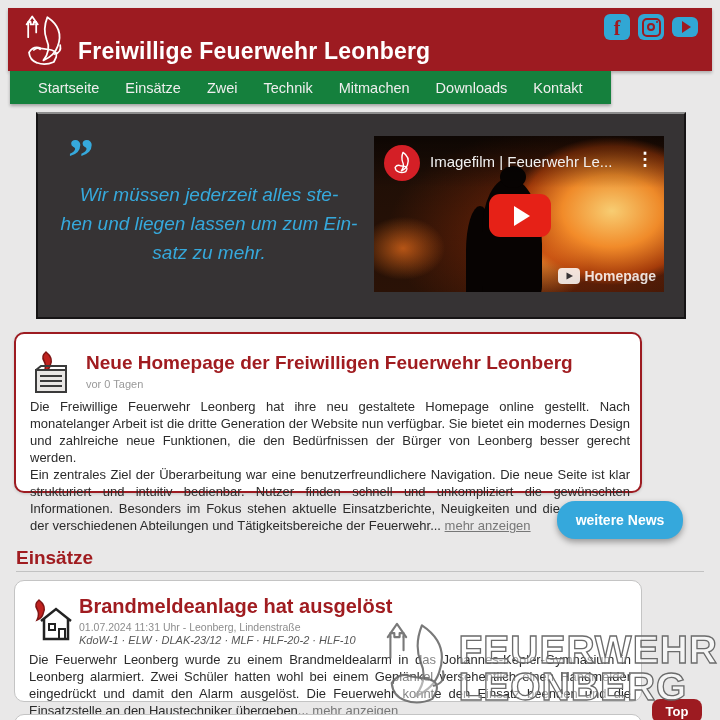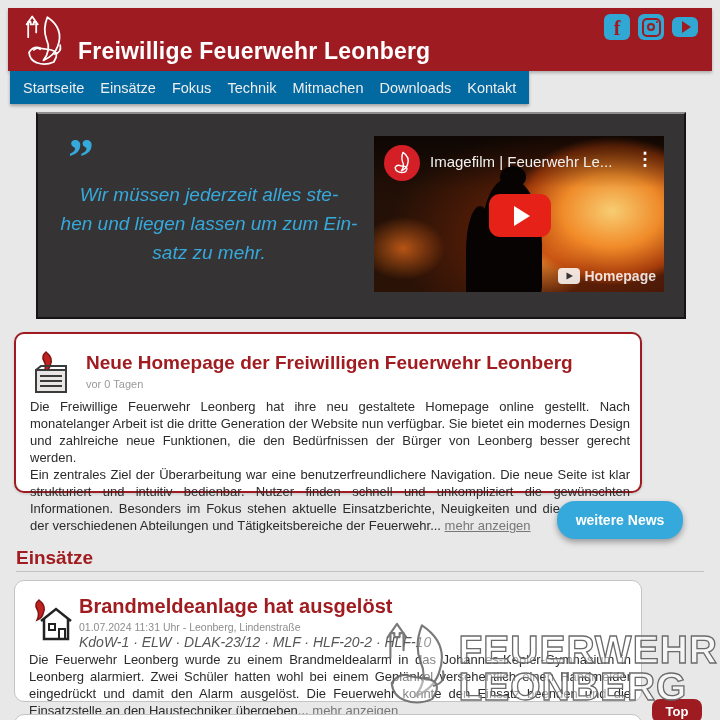--- a/index.html
+++ b/index.html
@@ -12,21 +12,21 @@
   .social{position:absolute;right:14px;top:6px;display:flex;gap:8px;}
   .tile{width:26px;height:26px;background:#31a7d4;border-radius:6px;display:flex;align-items:center;justify-content:center;cursor:pointer;}
   .tile.fb span{color:#9d1b21;font-weight:bold;font-size:20px;line-height:1;margin-top:2px;font-family:"Liberation Serif",serif;}
   .ig-box{width:15px;height:15px;border:2px solid #9d1b21;border-radius:5px;position:relative;}
   .ig-box::before{content:"";position:absolute;left:3.5px;top:3.5px;width:4px;height:4px;border:2px solid #9d1b21;border-radius:50%;}
   .ig-box::after{content:"";position:absolute;right:1px;top:1px;width:2px;height:2px;background:#9d1b21;border-radius:50%;}
   .tile.yt{height:20px;margin-top:3px;}
   .yt-tri{width:0;height:0;border-left:9px solid #9d1b21;border-top:6px solid transparent;border-bottom:6px solid transparent;margin-left:2px;}
 
   
-  .nav{position:absolute;left:10px;top:71px;height:33px;background:#0369a1;display:flex;align-items:center;padding:0 13px;gap:16px;box-shadow:0 2px 3px rgba(0,0,0,.3);}
+  .nav{position:absolute;left:10px;top:71px;height:33px;background:#15803d;display:flex;align-items:center;padding:0 28px;gap:26px;box-shadow:0 2px 3px rgba(0,0,0,.3);}
   .nav a{color:#efeeee;font-size:14.5px;text-decoration:none;cursor:pointer;white-space:nowrap;}
 
   
   .hero{position:absolute;left:36px;top:112px;width:650px;height:207px;background:#363334;border:2px solid #161415;border-top:2px solid #8d8d8d;box-sizing:border-box;}
   .quote-glyph{position:absolute;left:30px;top:18px;color:#36a9dc;font-size:52px;font-weight:bold;line-height:1;font-family:"Liberation Serif",serif;}
   .quote-lines{position:absolute;left:16px;top:66px;width:310px;text-align:center;color:#36a9dc;font-style:italic;font-size:19px;line-height:29px;}
   .video{position:absolute;left:336px;top:22px;width:290px;height:156px;overflow:hidden;background:
     radial-gradient(130px 95px at 82% 48%, rgba(255,214,120,.95), rgba(255,150,45,.9) 38%, rgba(205,75,12,.65) 68%, rgba(120,35,5,0) 78%),
     radial-gradient(70px 55px at 58% 80%, rgba(255,150,50,.75), rgba(255,150,50,0) 70%),
     radial-gradient(60px 45px at 10% 72%, rgba(255,120,30,.65), rgba(255,120,30,0) 70%),
@@ -47,21 +47,21 @@
   
   .card{position:absolute;left:14px;width:628px;background:#fff;border-radius:10px;box-sizing:border-box;}
   .card.red{border:2px solid #9d1b21;top:332px;height:161px;box-shadow:0 1px 3px rgba(0,0,0,.15);}
   .card.gray{border:1px solid #c4c4c4;top:580px;height:122px;}
   .card.sliver{border:1px solid #c4c4c4;top:714px;height:12px;border-radius:10px 10px 0 0;}
   .card-icon{position:absolute;left:14px;top:16px;width:46px;height:48px;}
   .card-title{position:absolute;left:70px;top:18px;color:#a01c20;font-weight:bold;font-size:19px;cursor:pointer;}
   .card.gray .card-title{left:64px;top:14px;font-size:20px;}
   .card-time{position:absolute;left:70px;top:44px;color:#999;font-size:11px;}
   .card-meta{position:absolute;left:64px;top:40px;color:#8d8d8d;font-size:10.5px;}
-  .card-vehicles{position:absolute;left:64px;top:53px;color:#555;font-size:14px;font-style:italic;}
+  .card-vehicles{position:absolute;left:64px;top:53px;color:#555;font-size:11px;font-style:italic;}
   .card-body{position:absolute;left:14px;right:10px;color:#2b2b2b;font-size:13px;line-height:17px;text-align:justify;}
   .card.red .card-body{top:64px;}
   .card.gray .card-body{top:70px;}
   .more-link{color:#777;text-decoration:underline;cursor:pointer;white-space:nowrap;}
 
   
   .weitere-btn{position:absolute;left:557px;top:501px;width:126px;height:38px;background:#35a8dc;border:none;border-radius:18px;color:#fff;font-weight:bold;font-size:14px;font-family:"Liberation Sans",sans-serif;box-shadow:0 3px 6px rgba(0,0,0,.35);cursor:pointer;}
   .section-heading{position:absolute;left:16px;top:547px;color:#a01c20;font-weight:bold;font-size:19px;}
   .section-rule{position:absolute;left:16px;top:571px;width:688px;border-top:1px solid #c2c2c2;}
 
@@ -98,21 +98,21 @@
         </span>
       <span class="tile yt">
           <span class="yt-tri"></span>
         </span>
     </div>
   </div>
 
   <nav class="nav">
     <a>Startseite</a>
     <a>Einsätze</a>
-    <a>Fokus</a>
+    <a>Zwei</a>
     <a>Technik</a>
     <a>Mitmachen</a>
     <a>Downloads</a>
     <a>Kontakt</a>
   </nav>
 
   <div class="hero">
     <span class="quote-glyph">”</span>
     <div class="quote-lines">
       <div>Wir müssen jederzeit alles ste-</div>

